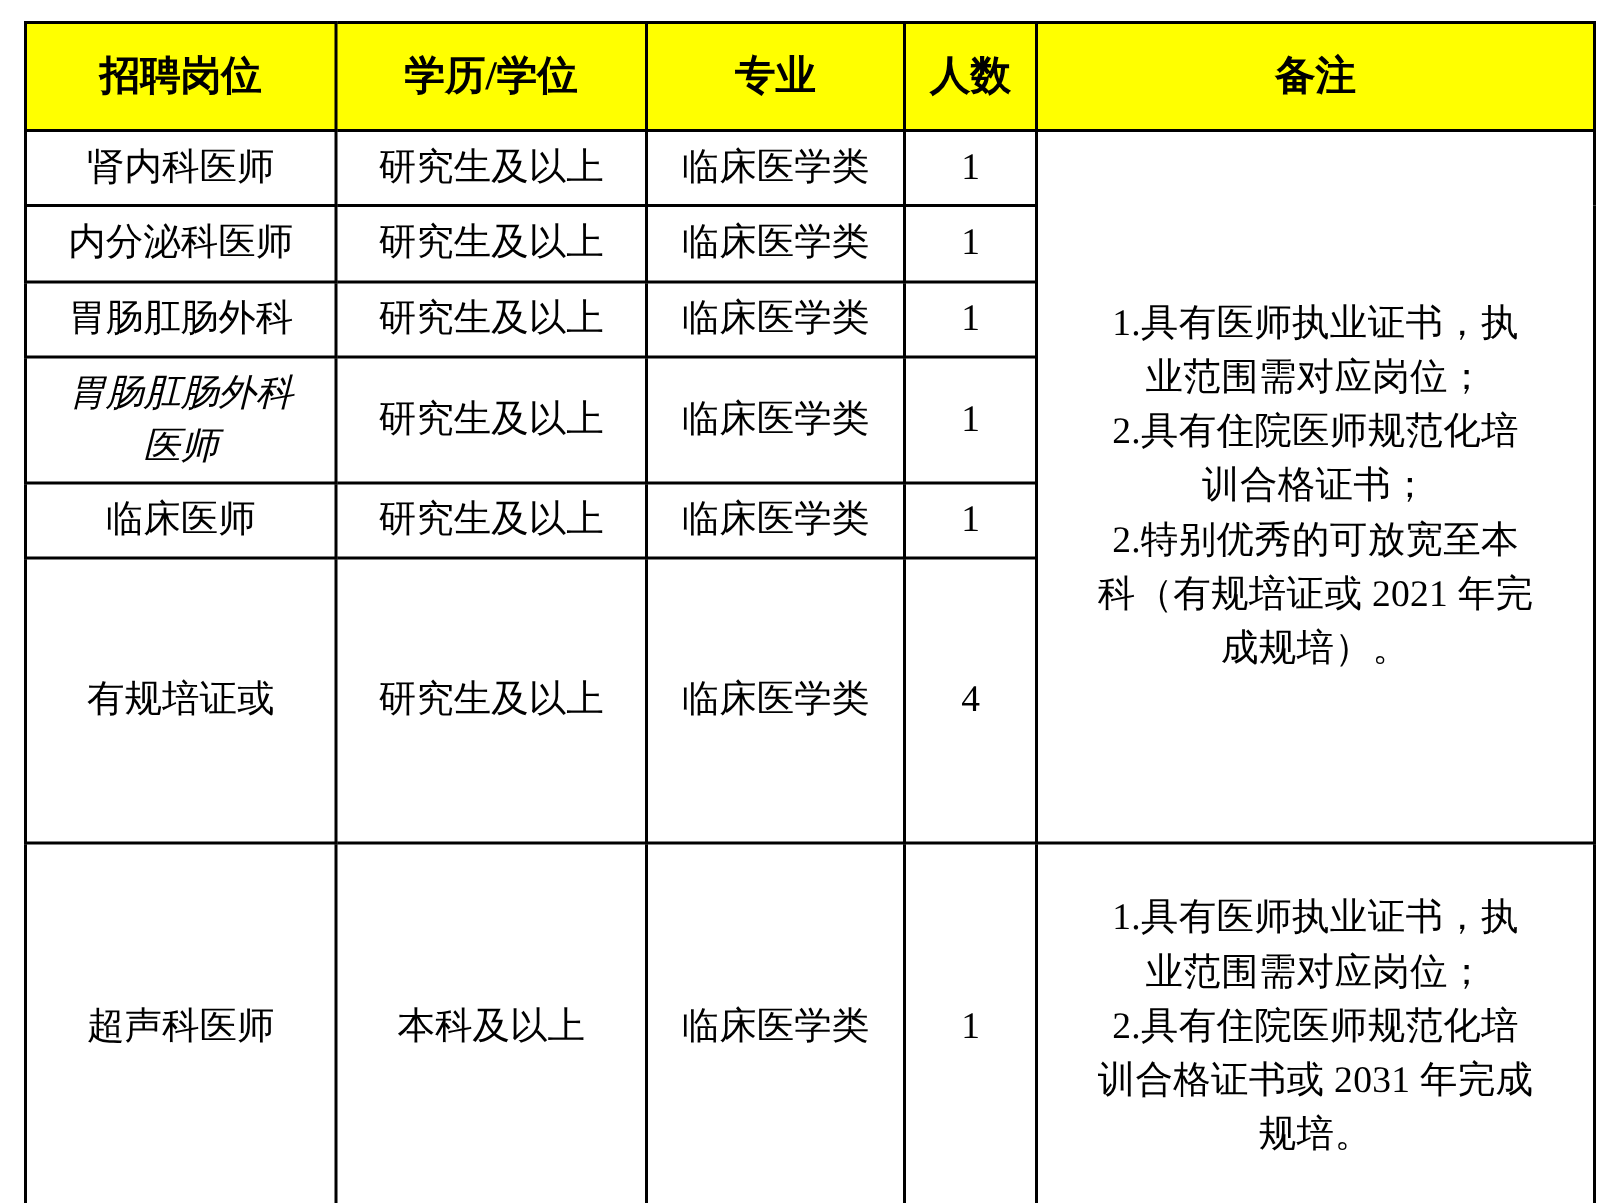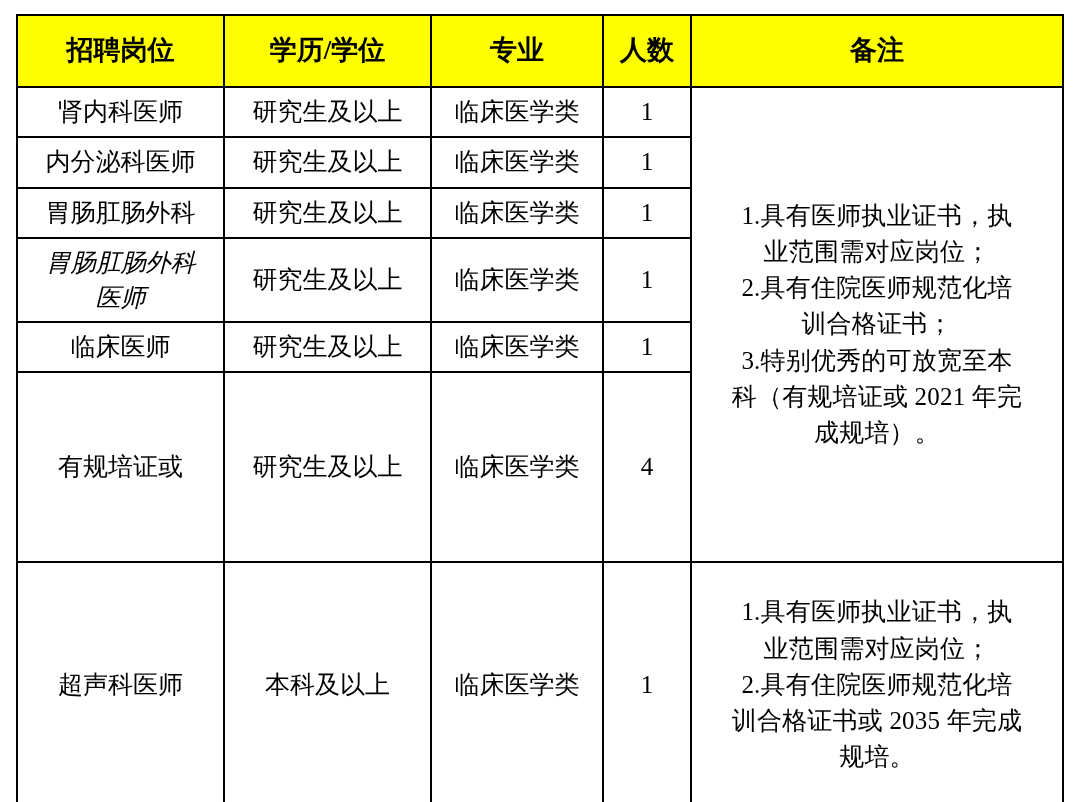--- a/index.html
+++ b/index.html
@@ -103,21 +103,21 @@
       <tr>
         <td class="job-cell">肾内科医师</td>
         <td>研究生及以上</td>
         <td>临床医学类</td>
         <td class="num-cell">1</td>
         <td class="note-cell" rowspan="6">
           <span class="note-line">1.具有医师执业证书，执</span>
           <span class="note-line">业范围需对应岗位；</span>
           <span class="note-line">2.具有住院医师规范化培</span>
           <span class="note-line">训合格证书；</span>
-          <span class="note-line">3.特别优秀的可放宽至本</span>
+          <span class="note-line">2.特别优秀的可放宽至本</span>
           <span class="note-line">科（有规培证或 2021 年完</span>
           <span class="note-line">成规培）。</span>
         </td>
       </tr>
       <tr>
         <td class="job-cell">内分泌科医师</td>
         <td>研究生及以上</td>
         <td>临床医学类</td>
         <td class="num-cell">1</td>
       </tr>
@@ -150,19 +150,19 @@
       </tr>
       <tr class="r-tall2">
         <td class="job-cell">超声科医师</td>
         <td>本科及以上</td>
         <td>临床医学类</td>
         <td class="num-cell">1</td>
         <td class="note-cell">
           <span class="note-line">1.具有医师执业证书，执</span>
           <span class="note-line">业范围需对应岗位；</span>
           <span class="note-line">2.具有住院医师规范化培</span>
-          <span class="note-line">训合格证书或 2035 年完成</span>
+          <span class="note-line">训合格证书或 2031 年完成</span>
           <span class="note-line">规培。</span>
         </td>
       </tr>
     </tbody>
   </table>
 </div>
 
 </body></html>

